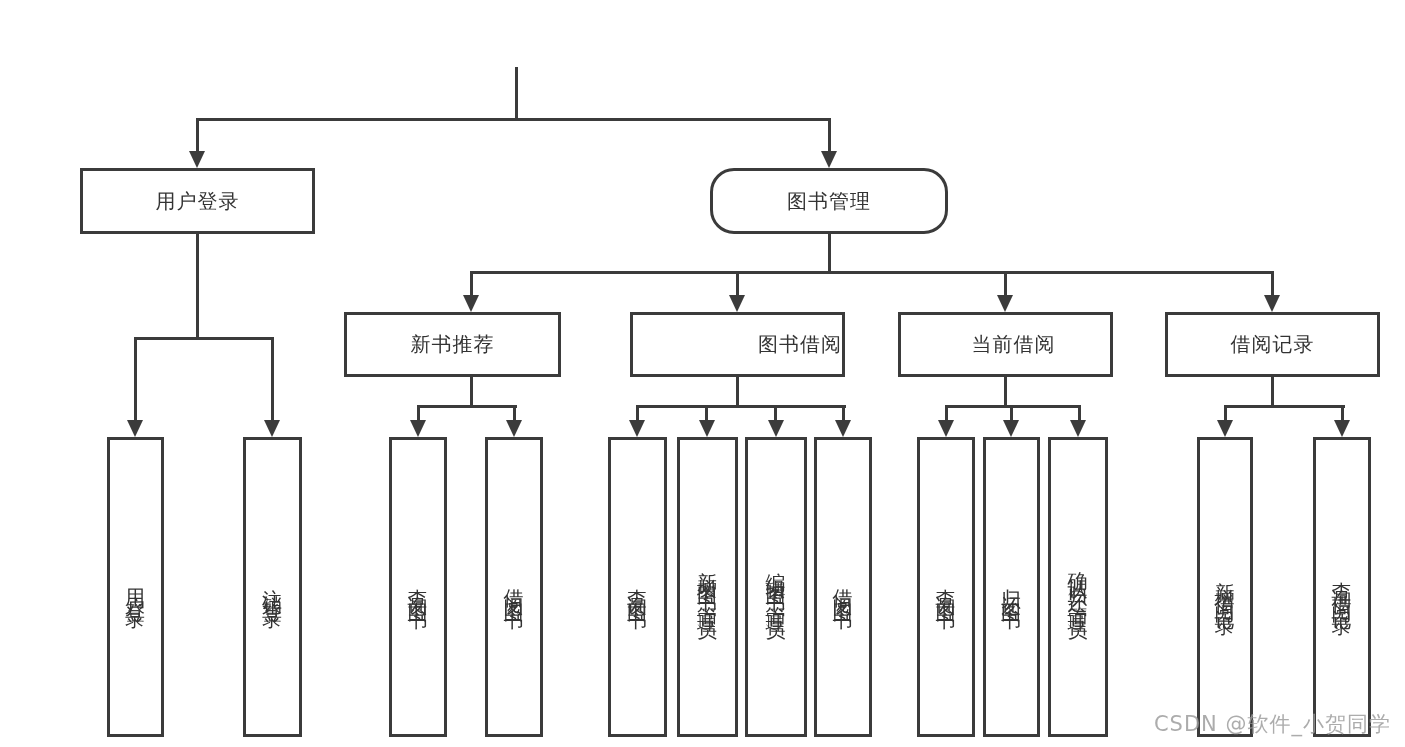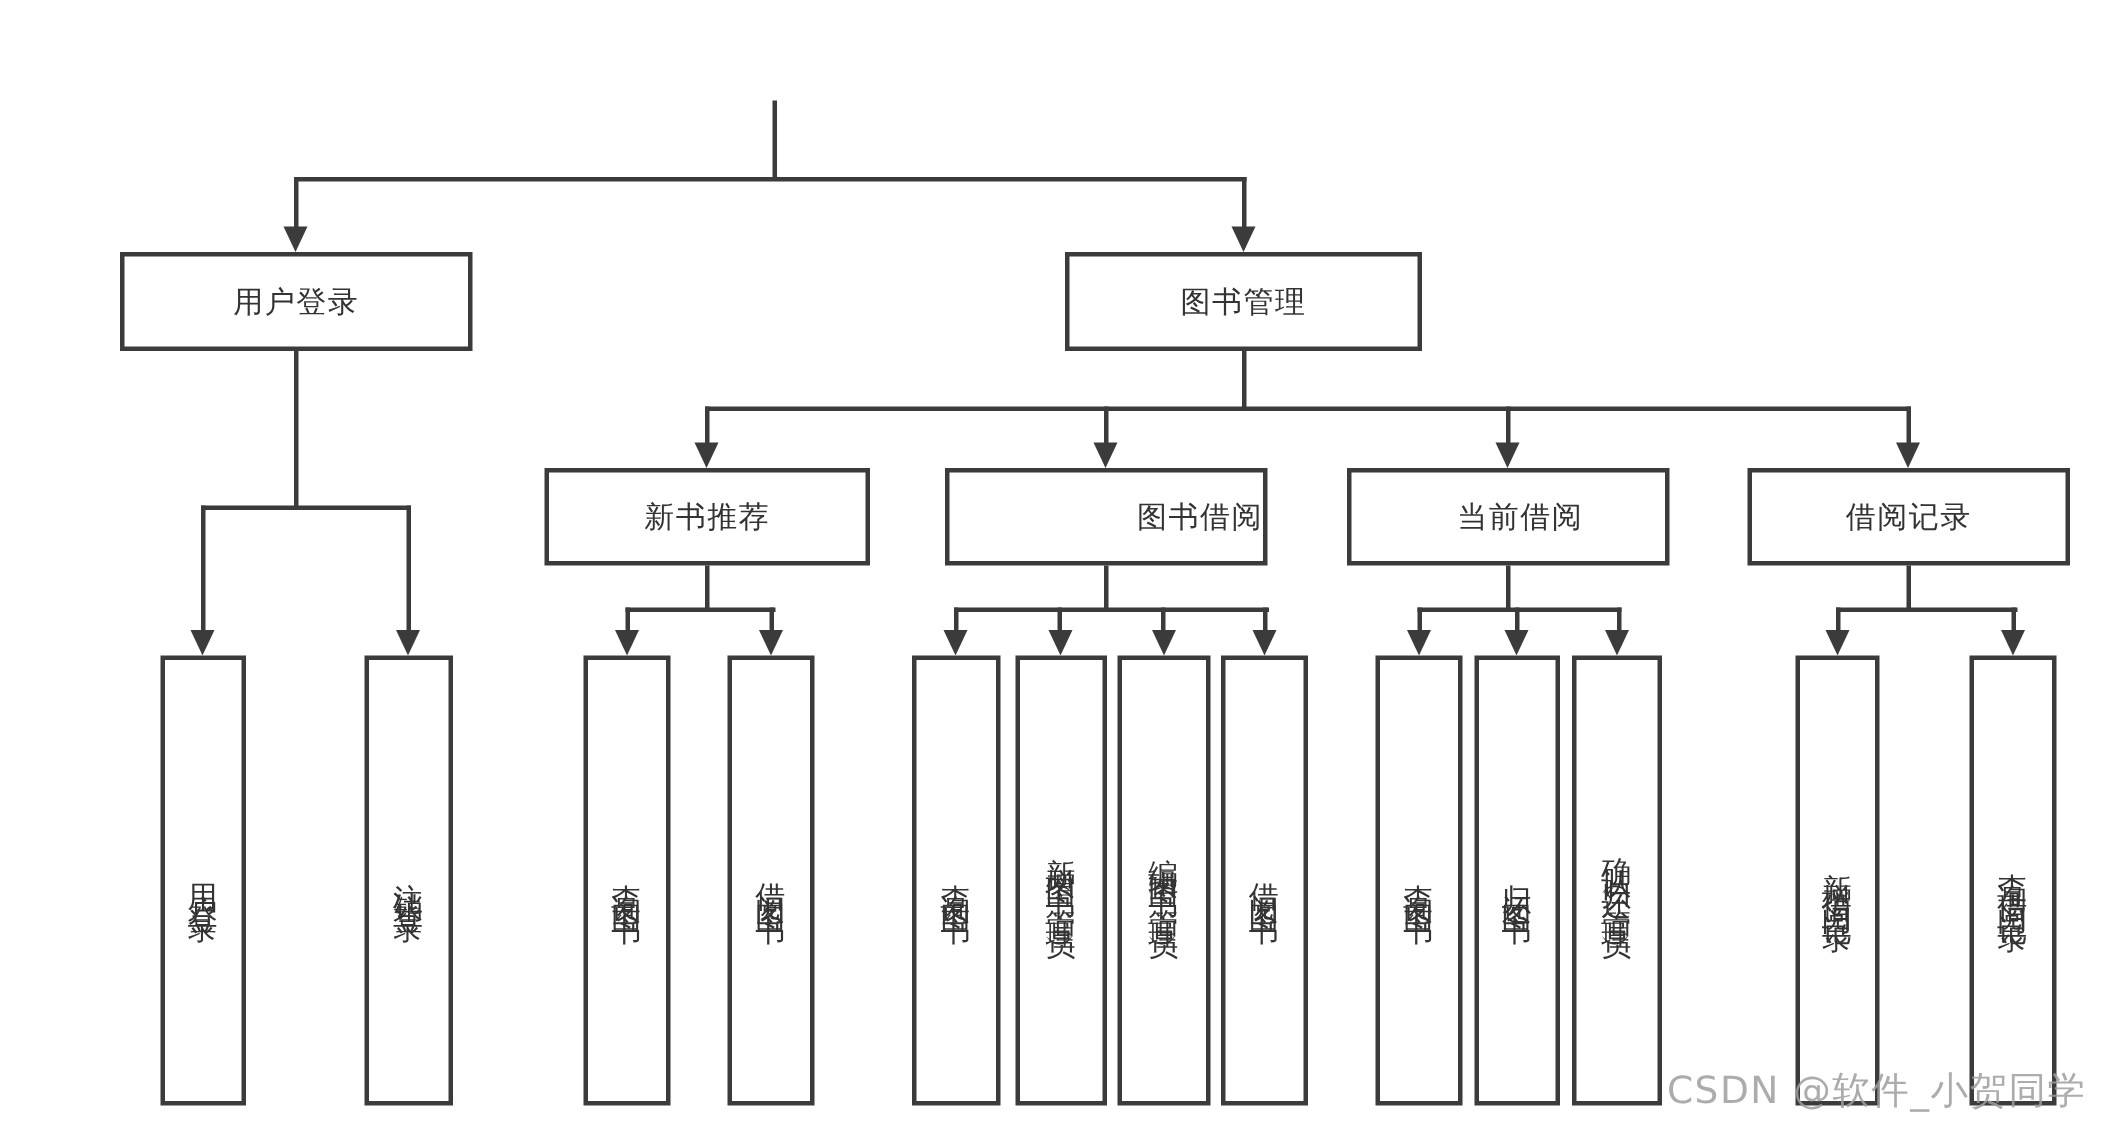--- a/index.html
+++ b/index.html
@@ -63,21 +63,21 @@
     width: 0;
     height: 0;
     border-left: 8px solid transparent;
     border-right: 8px solid transparent;
     border-top: 17px solid #3b3b3b;
   }
   .watermark {
     position: absolute;
     top: 710px;
     right: 14px;
-    font-size: 25px;
+    font-size: 21px;
     color: rgba(158, 158, 158, 0.85);
     letter-spacing: 1px;
     white-space: nowrap;
     z-index: 5;
   }
 </style>
 </head>
 <body>
 
 <div class="canvas">
@@ -86,21 +86,21 @@
   <div class="vline" style="left:515px; top:67px; height:53px;"></div>
   <div class="hline" style="left:196px; top:118px; width:635px;"></div>
   <div class="vline" style="left:196px; top:118px; height:36px;"></div>
   <div class="arrow" style="left:189px; top:151px;"></div>
   <div class="vline" style="left:828px; top:118px; height:36px;"></div>
   <div class="arrow" style="left:821px; top:151px;"></div>
 
   <div class="hbox" style="left:80px; top:168px; width:235px; height:66px;">
     <span>用户登录</span>
   </div>
-  <div class="hbox" style="left:710px; top:168px; width:238px; height:66px;">
+  <div class="hbox" style="left:710px; top:168px; width:238px; height:66px;border-radius:24px;">
     <span>图书管理</span>
   </div>
 
   <div class="vline" style="left:196px; top:234px; height:106px;"></div>
   <div class="hline" style="left:134px; top:337px; width:140px;"></div>
   <div class="vline" style="left:134px; top:337px; height:86px;"></div>
   <div class="arrow" style="left:127px; top:420px;"></div>
   <div class="vline" style="left:271px; top:337px; height:86px;"></div>
   <div class="arrow" style="left:264px; top:420px;"></div>
 
@@ -108,21 +108,21 @@
   <div class="hline" style="left:470px; top:271px; width:804px;"></div>
   <div class="vline" style="left:470px; top:271px; height:27px;"></div>
   <div class="arrow" style="left:463px; top:295px;"></div>
   <div class="vline" style="left:736px; top:271px; height:27px;"></div>
   <div class="arrow" style="left:729px; top:295px;"></div>
   <div class="vline" style="left:1004px; top:271px; height:27px;"></div>
   <div class="arrow" style="left:997px; top:295px;"></div>
   <div class="vline" style="left:1271px; top:271px; height:27px;"></div>
   <div class="arrow" style="left:1264px; top:295px;"></div>
 
-  <div class="hbox" style="left:363px; top:312px; width:217px; height:65px;">
+  <div class="hbox" style="left:344px; top:312px; width:217px; height:65px;">
     <span>新书推荐</span>
   </div>
   <div class="hbox" style="left:630px; top:312px; width:215px; height:65px;justify-content:flex-end;">
     <span>图书借阅</span>
   </div>
   <div class="hbox" style="left:898px; top:312px; width:215px; height:65px;padding-left:16px;">
     <span>当前借阅</span>
   </div>
   <div class="hbox" style="left:1165px; top:312px; width:215px; height:65px;">
     <span>借阅记录</span>

